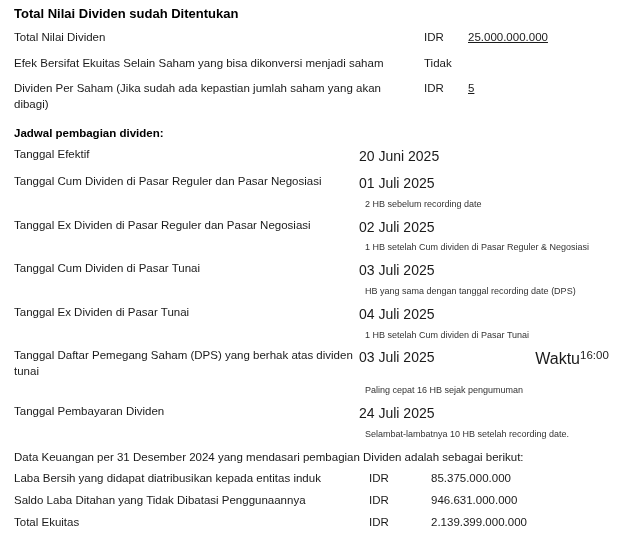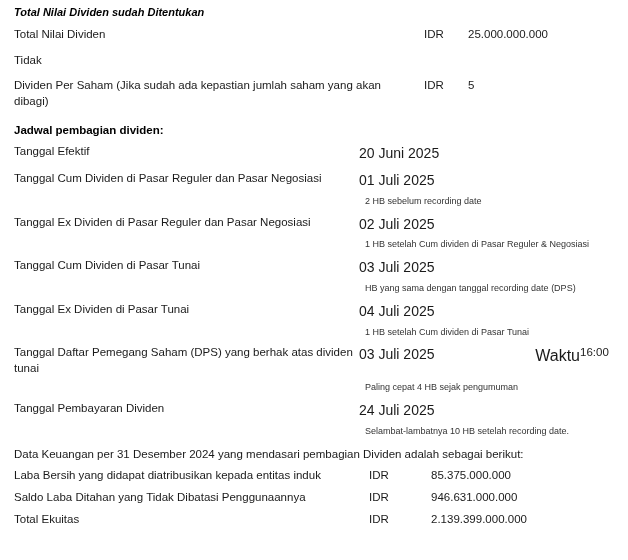--- a/index.html
+++ b/index.html
@@ -17,24 +17,23 @@
   }
   .page {
     position: relative;
     width: 628px;
     height: 560px;
     padding: 0;
     box-sizing: border-box;
   }
   .section-title {
     font-weight: bold;
-    font-size: 11px;
+    font-size: 13px;
     color: #000000;
     padding: 6px 0 4px 14px;
-    font-style: italic;
   }
   .sub-title {
     font-weight: bold;
     font-size: 11.5px;
     color: #000000;
     padding: 10px 0 4px 14px;
   }
   .row {
     display: flex;
     align-items: flex-start;
@@ -63,20 +62,21 @@
   .cur {
     flex: 0 0 auto;
     width: 44px;
     font-size: 11.5px;
     color: #1a1a1a;
   }
   .val {
     flex: 0 0 auto;
     font-size: 11.5px;
     color: #1a1a1a;
+    text-decoration: underline;
   }
   .note {
     font-size: 9px;
     color: #333333;
     padding: 2px 0 3px 365px;
     line-height: 1.3;
   }
   .date-val {
     font-size: 14px;
     color: #1a1a1a;
@@ -129,20 +129,21 @@
 
   <div class="section-title">Total Nilai Dividen sudah Ditentukan</div>
 
   <div class="row">
     <div class="label w-a">Total Nilai Dividen</div>
     <div class="cur">IDR</div>
     <div class="val">25.000.000.000</div>
   </div>
 
   <div class="row">
+    <div class="label w-a">Efek Bersifat Ekuitas Selain Saham yang bisa dikonversi menjadi saham</div>
     <div class="cur">Tidak</div>
     <div class="val"></div>
   </div>
 
   <div class="row">
     <div class="label w-a">Dividen Per Saham (Jika sudah ada kepastian jumlah saham yang akan dibagi)</div>
     <div class="cur">IDR</div>
     <div class="val">5</div>
   </div>
 
@@ -178,21 +179,21 @@
     <div class="date-val">04 Juli 2025</div>
   </div>
   <div class="note">1 HB setelah Cum dividen di Pasar Tunai</div>
 
   <div class="row tight">
     <div class="label w-c">Tanggal Daftar Pemegang Saham (DPS) yang berhak atas dividen tunai</div>
     <div class="date-val">03 Juli 2025</div>
     <div class="extra-label">Waktu</div>
     <div class="extra-val">16:00</div>
   </div>
-  <div class="note">Paling cepat 4 HB sejak pengumuman</div>
+  <div class="note">Paling cepat 16 HB sejak pengumuman</div>
 
   <div class="row tight">
     <div class="label w-c">Tanggal Pembayaran Dividen</div>
     <div class="date-val">24 Juli 2025</div>
   </div>
   <div class="note">Selambat-lambatnya 10 HB setelah recording date.</div>
 
   <div class="para">Data Keuangan per 31 Desember 2024 yang mendasari pembagian Dividen adalah sebagai berikut:</div>
 
   <div class="fin-row">

